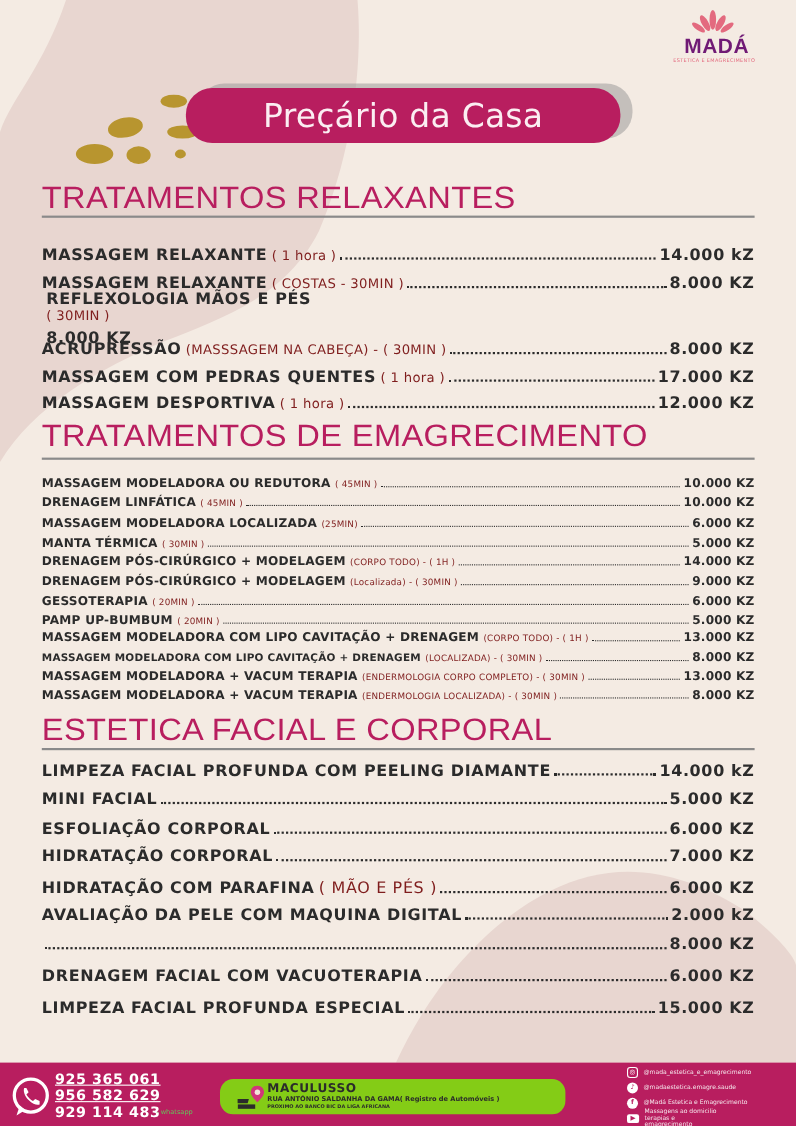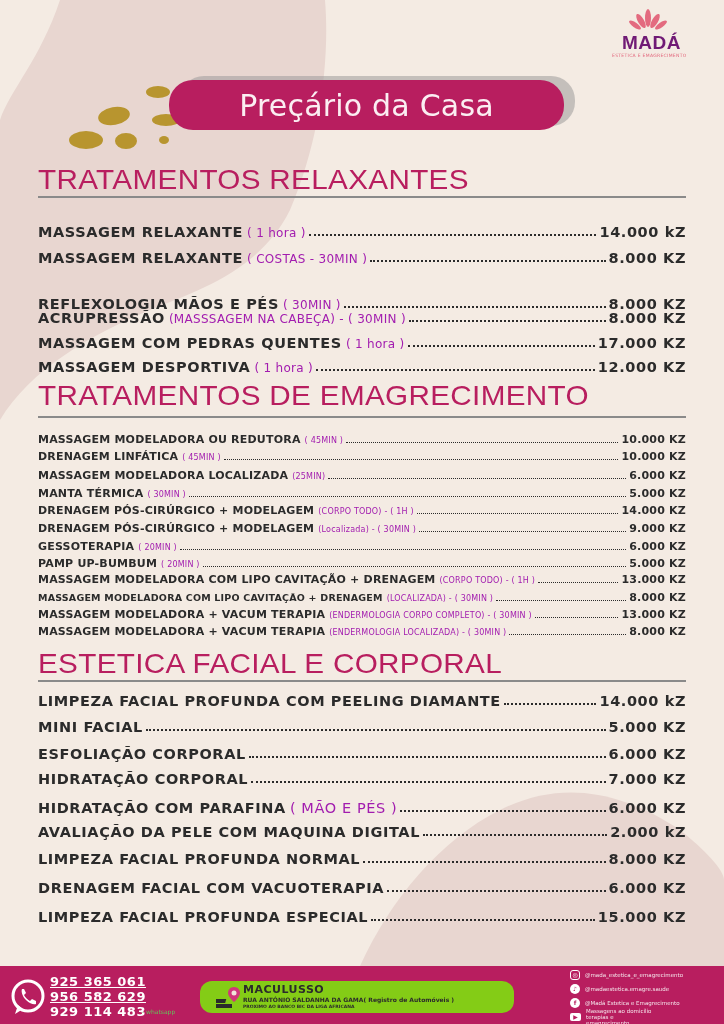--- a/index.html
+++ b/index.html
@@ -55,21 +55,21 @@
   }
   .section-rule {
     position: absolute; left: 38px; width: 648px; height: 2px; background: #8a8a8a;
   }
 
   .row {
     position: absolute; left: 38px; width: 648px; display: flex; align-items: baseline;
     white-space: nowrap; font-weight: 700; color: #2b2b2b;
   }
   .row .name { flex: 0 0 auto; }
-  .row .note { flex: 0 0 auto; color: #a21caf; font-weight: 400; margin-left: 4px; }
+  .row .note { flex: 0 0 auto; color: #7f1d1d; font-weight: 400; margin-left: 4px; }
   .row .leader {
     flex: 1 1 auto; overflow: hidden; margin: 0 3px;
     border-bottom: 2px dotted #2b2b2b; height: 1px; align-self: flex-end; margin-bottom: 4px;
   }
   .row .price { flex: 0 0 auto; text-align: right; }
 
   .s1 { font-size: 14.5px; letter-spacing: 0.6px; }
   .s1 .note { font-size: 12px; letter-spacing: 0.3px; }
   .s2 { font-size: 11px; letter-spacing: 0.2px; }
   .s2 .note { font-size: 8px; }
@@ -171,21 +171,21 @@
   <span class="note">( 1 hora )</span>
   <span class="leader"></span>
   <span class="price">14.000 kZ</span>
 </div>
 <div class="row s1" style="top:250px;">
   <span class="name">MASSAGEM RELAXANTE</span>
   <span class="note">( COSTAS - 30MIN )</span>
   <span class="leader"></span>
   <span class="price">8.000 KZ</span>
 </div>
-<div class="row s1" style="top:296px;">
+<div class="row s1" style="top:264px;flex-direction:column;">
   <span class="name">REFLEXOLOGIA MÃOS E PÉS</span>
   <span class="note">( 30MIN )</span>
   <span class="leader"></span>
   <span class="price">8.000 KZ</span>
 </div>
 <div class="row s1" style="top:310px;">
   <span class="name">ACRUPRESSÃO</span>
   <span class="note">(MASSSAGEM NA CABEÇA) - ( 30MIN )</span>
   <span class="leader"></span>
   <span class="price">8.000 KZ</span>
@@ -307,21 +307,20 @@
   <span class="note">( MÃO E PÉS )</span>
   <span class="leader"></span>
   <span class="price">6.000 KZ</span>
 </div>
 <div class="row s3" style="top:824px;">
   <span class="name">AVALIAÇÃO DA PELE COM MAQUINA DIGITAL</span>
   <span class="leader"></span>
   <span class="price">2.000 kZ</span>
 </div>
 <div class="row s3" style="top:851px;">
-  <span class="name">LIMPEZA FACIAL PROFUNDA NORMAL</span>
   <span class="leader"></span>
   <span class="price">8.000 KZ</span>
 </div>
 <div class="row s3" style="top:880px;">
   <span class="name">DRENAGEM FACIAL COM VACUOTERAPIA</span>
   <span class="leader"></span>
   <span class="price">6.000 KZ</span>
 </div>
 <div class="row s3" style="top:909px;">
   <span class="name">LIMPEZA FACIAL PROFUNDA ESPECIAL</span>

